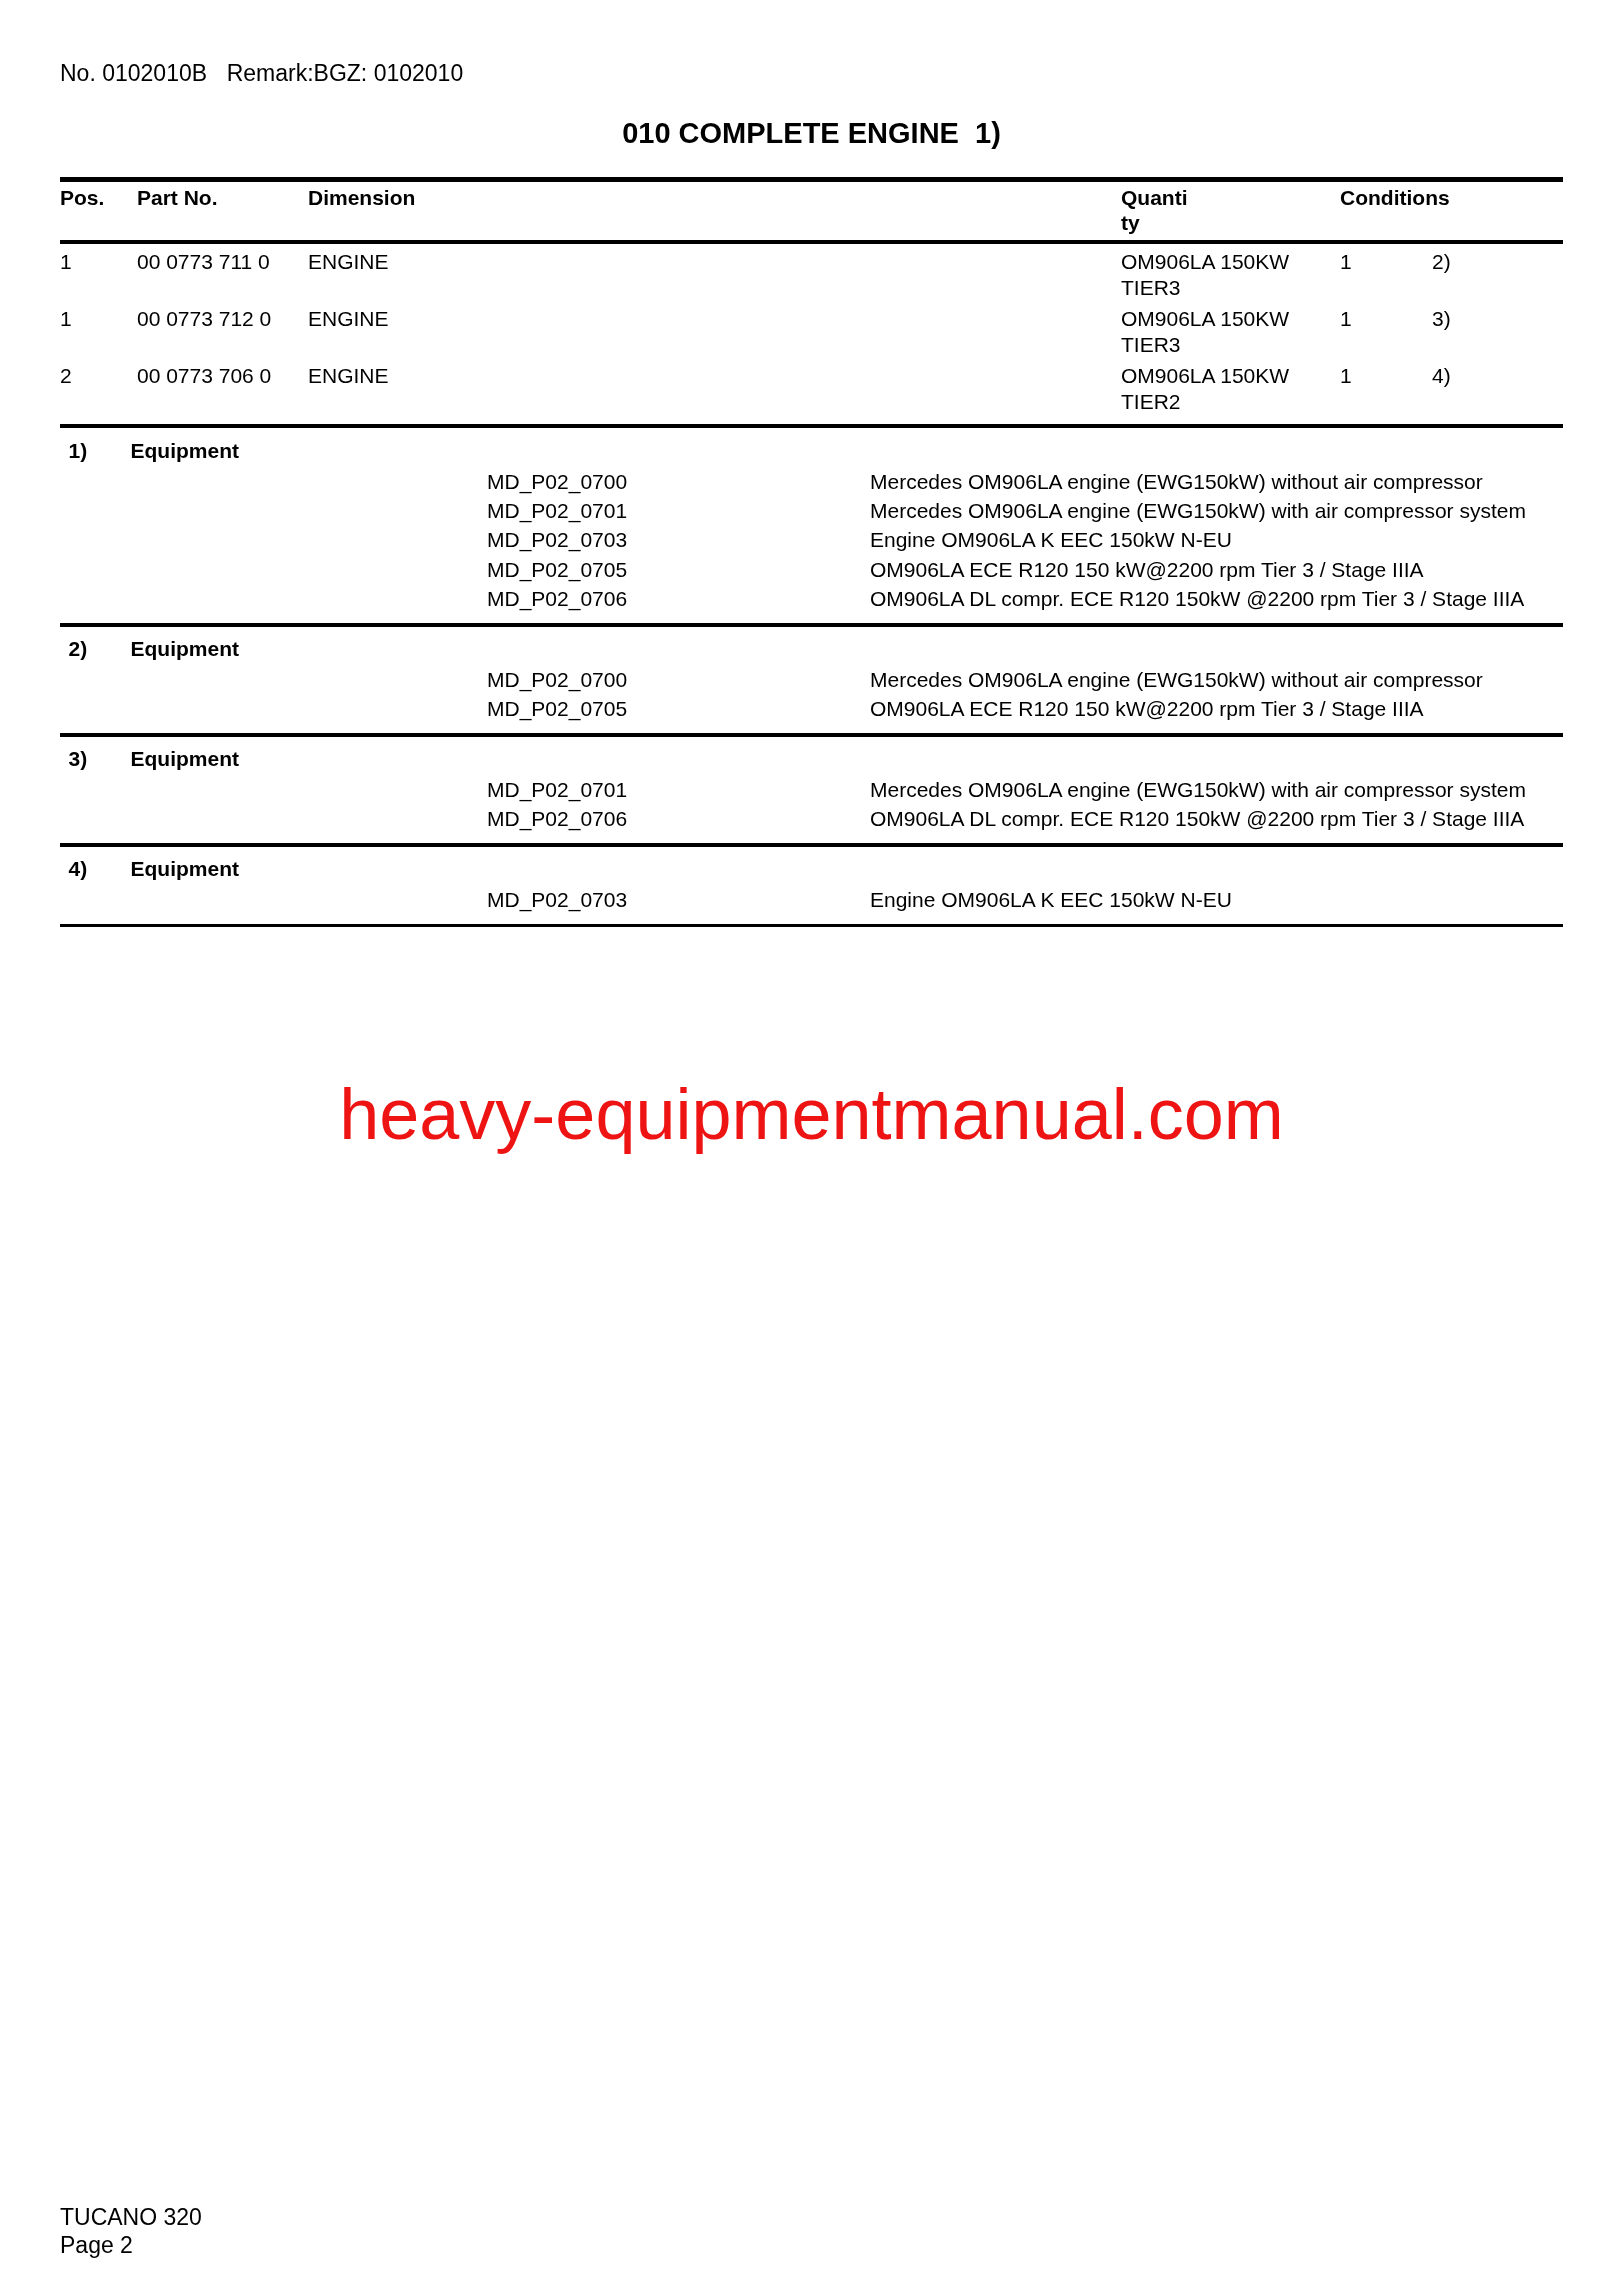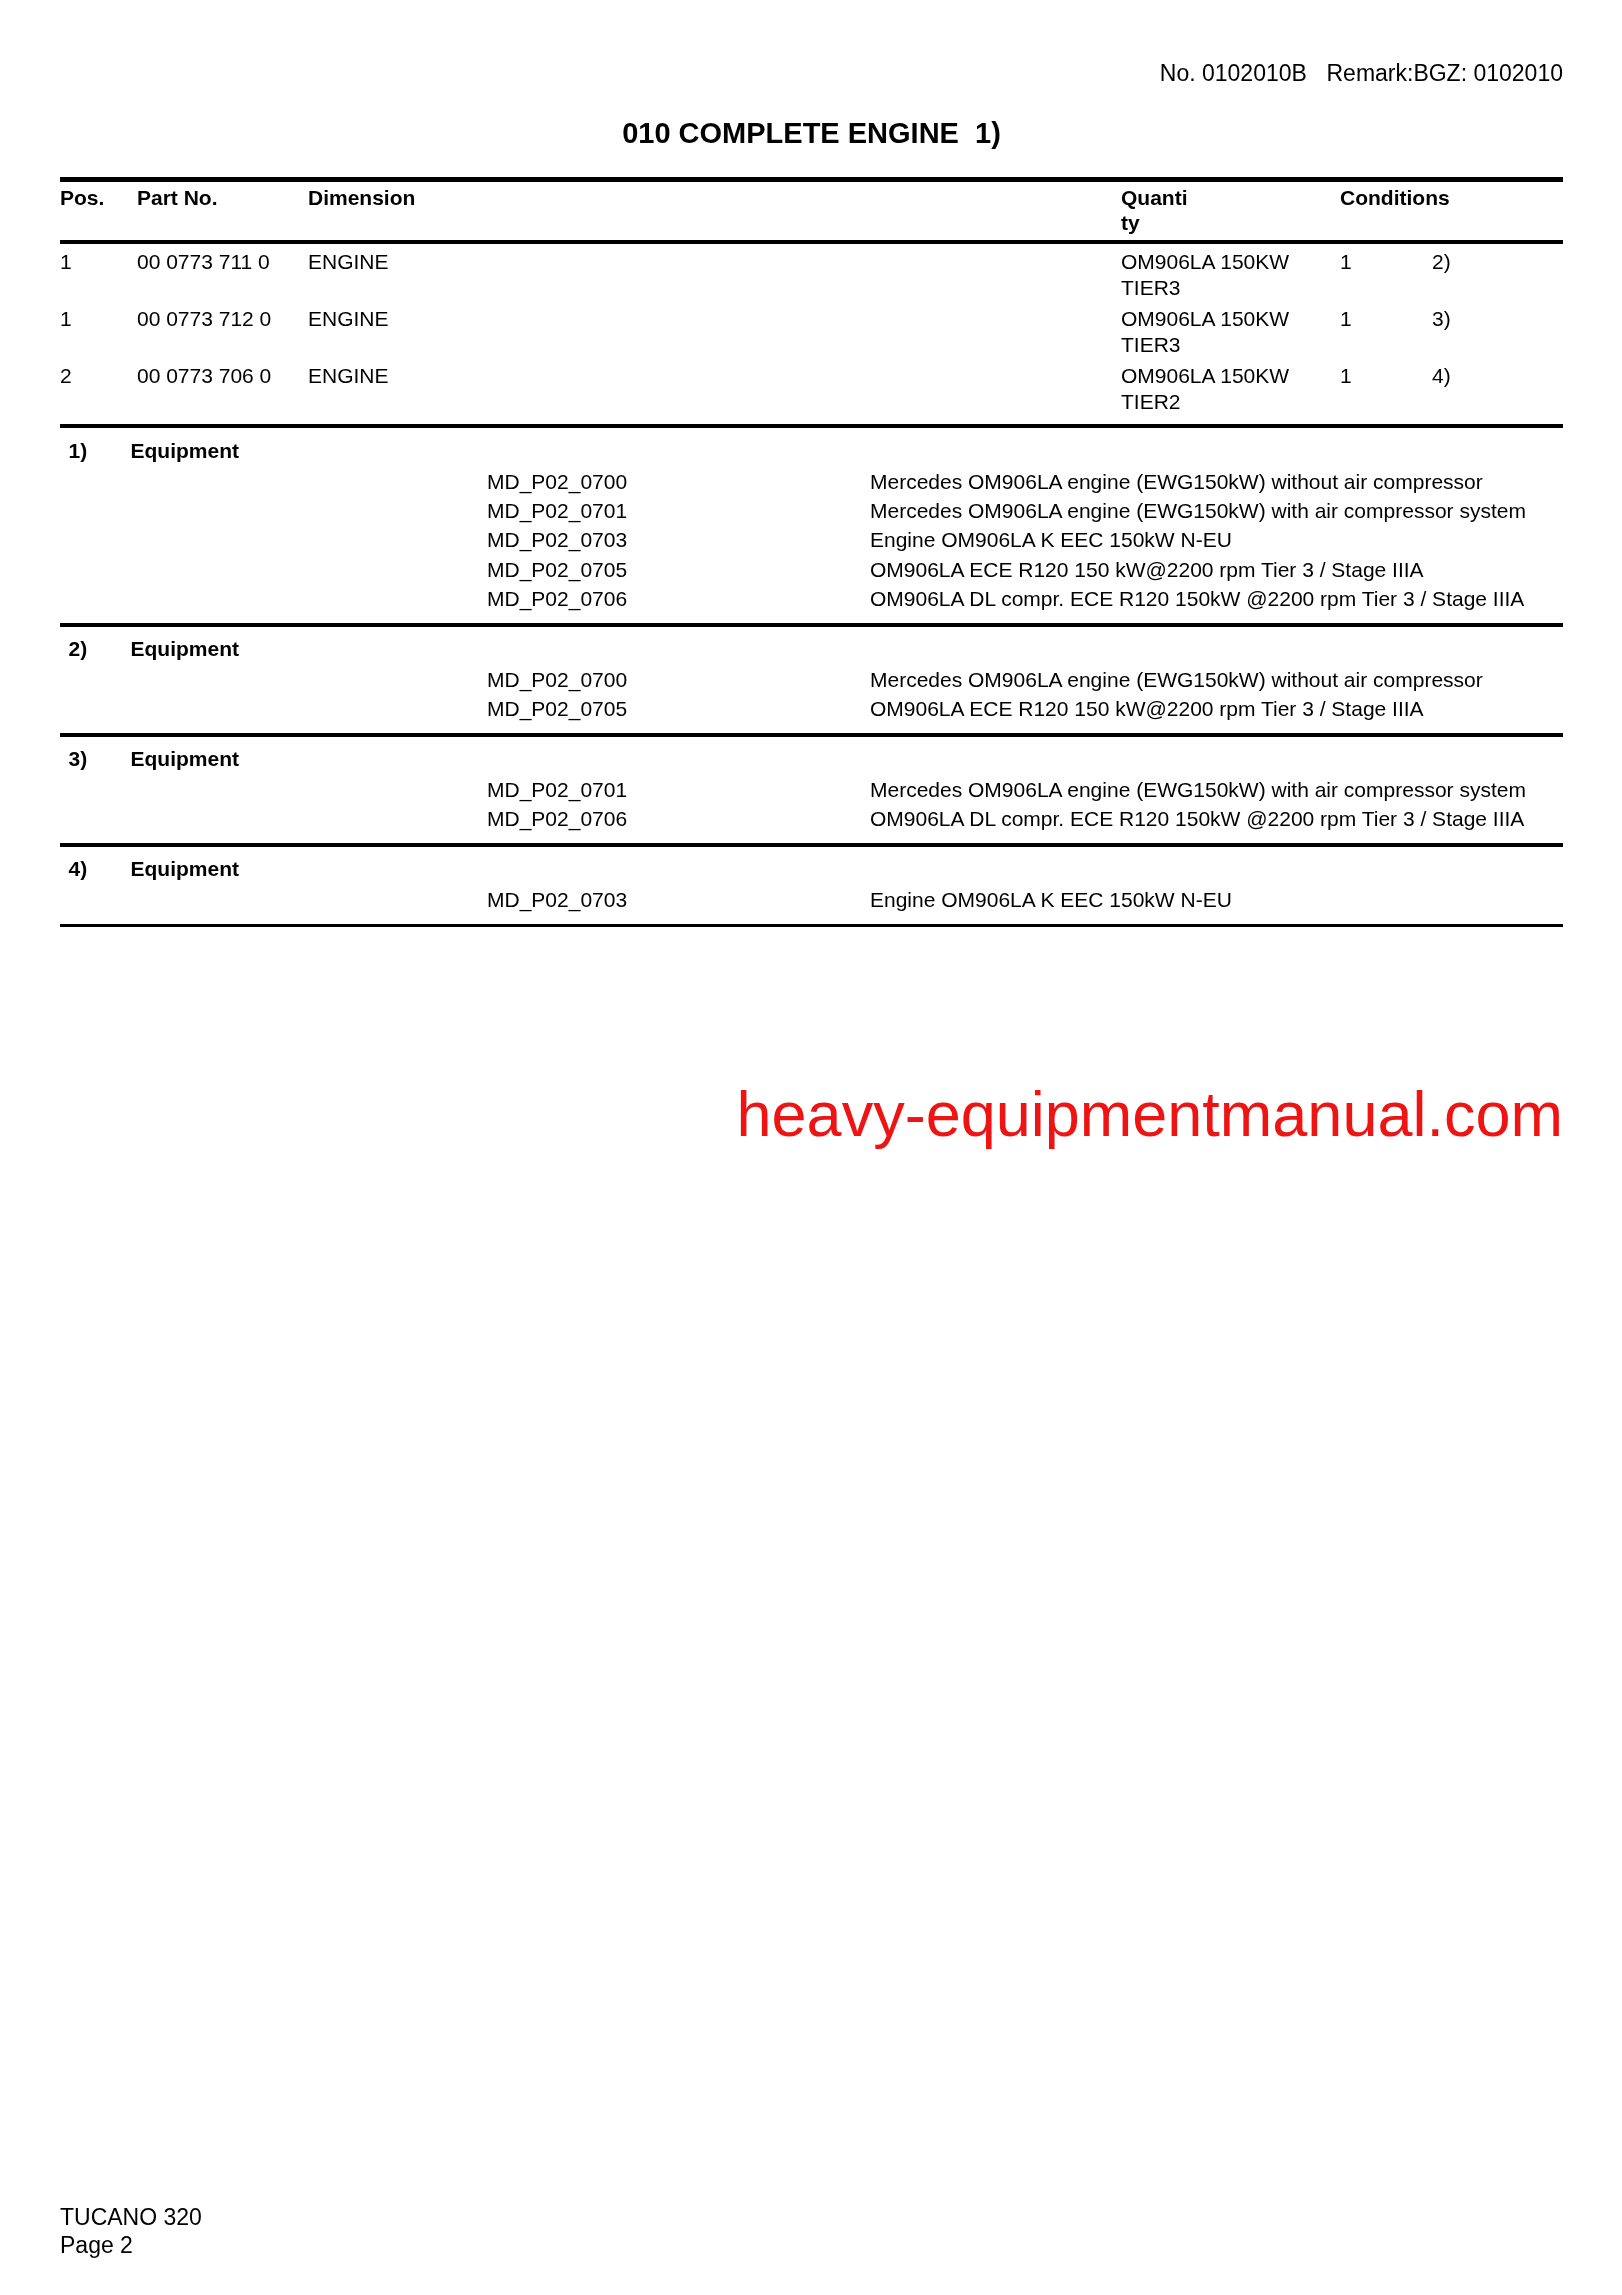--- a/index.html
+++ b/index.html
@@ -11,21 +11,21 @@
     background: #ffffff;
     color: #000000;
     font-family: "Liberation Sans", sans-serif;
     overflow: hidden;
   }
   .content { padding: 60px 60px 0 60px; }
 
   
   .doc-header {
     display: flex;
-    justify-content: flex-end;
+    justify-content: flex-start;
     font-size: 23px;
     line-height: 27.5px;
   }
   .remark { margin-left: 19.6px; }
 
   
   .title {
     margin-top: 28px;
     text-align: center;
     font-size: 29px;
@@ -66,22 +66,22 @@
     display: grid;
     grid-template-columns: 383px auto;
     font-size: 21px;
     line-height: 29.4px;
   }
   .equip-item .desc { white-space: nowrap; }
 
   
   .watermark {
     margin-top: 131px;
-    text-align: right;
-    font-size: 63px;
+    text-align: center;
+    font-size: 72px;
     line-height: 113px;
     color: #ee1414;
     white-space: nowrap;
   }
 
   
   .doc-footer {
     position: absolute;
     left: 60px;
     right: 60px;

